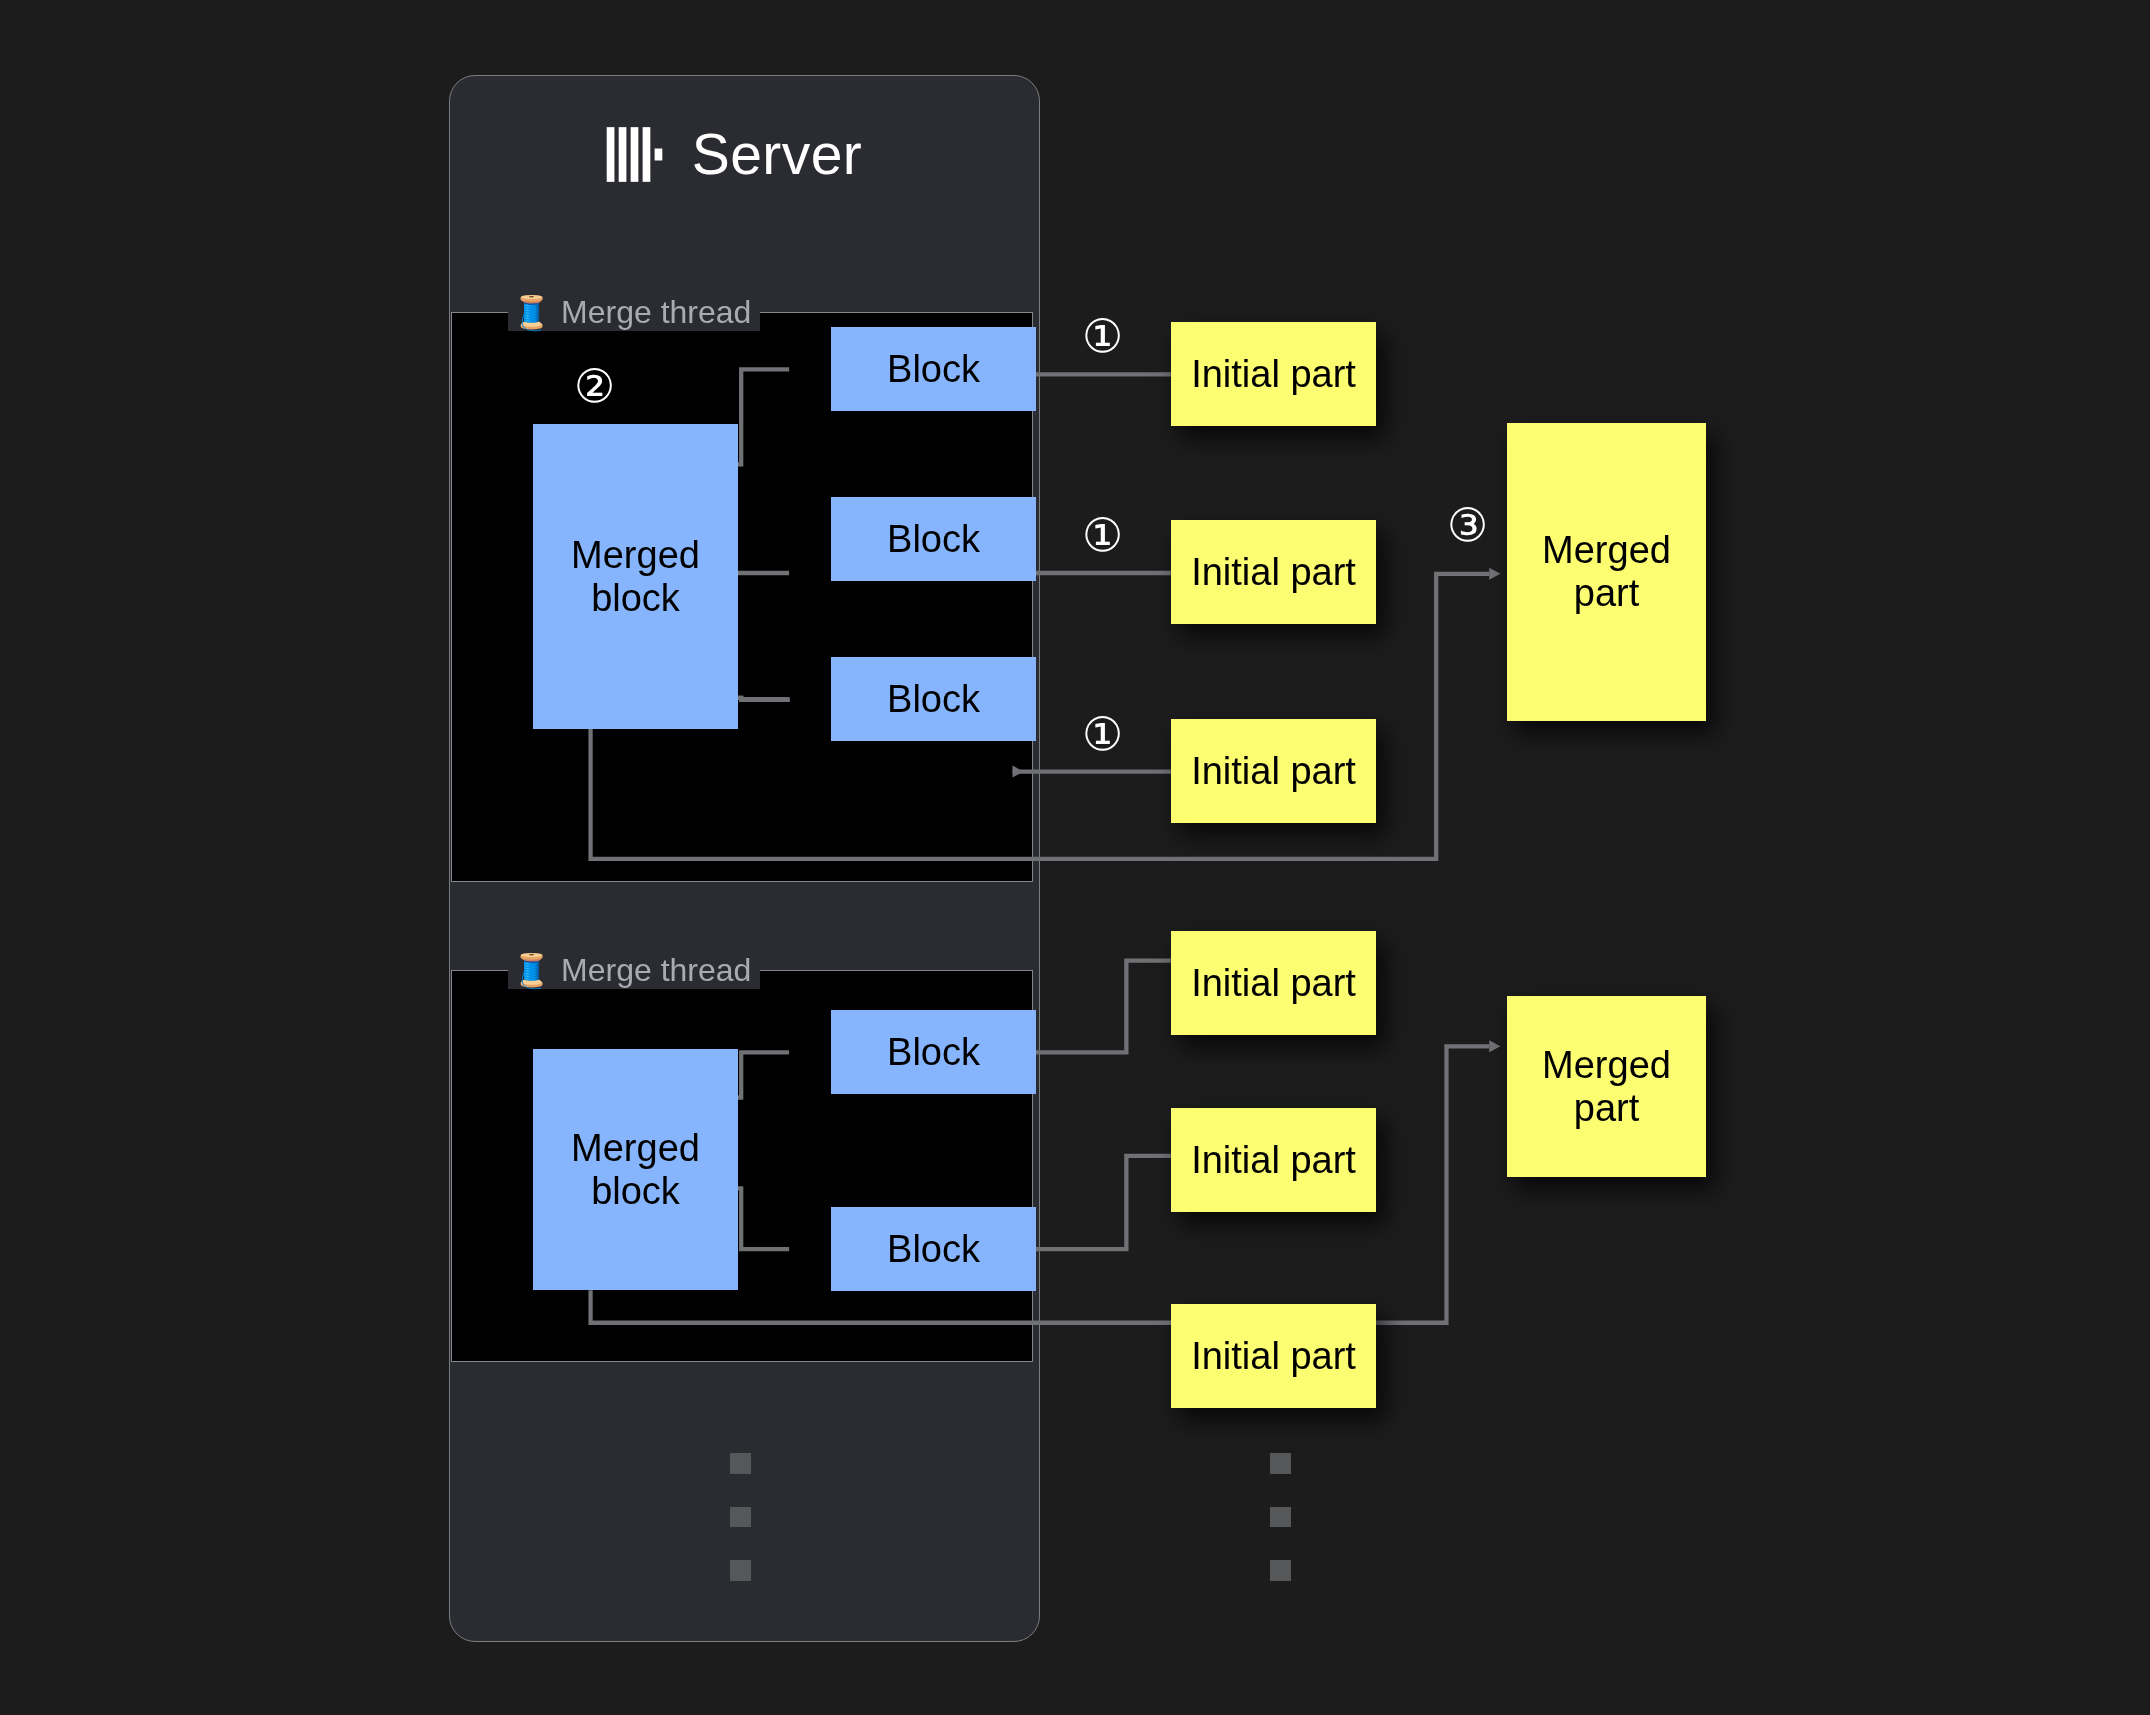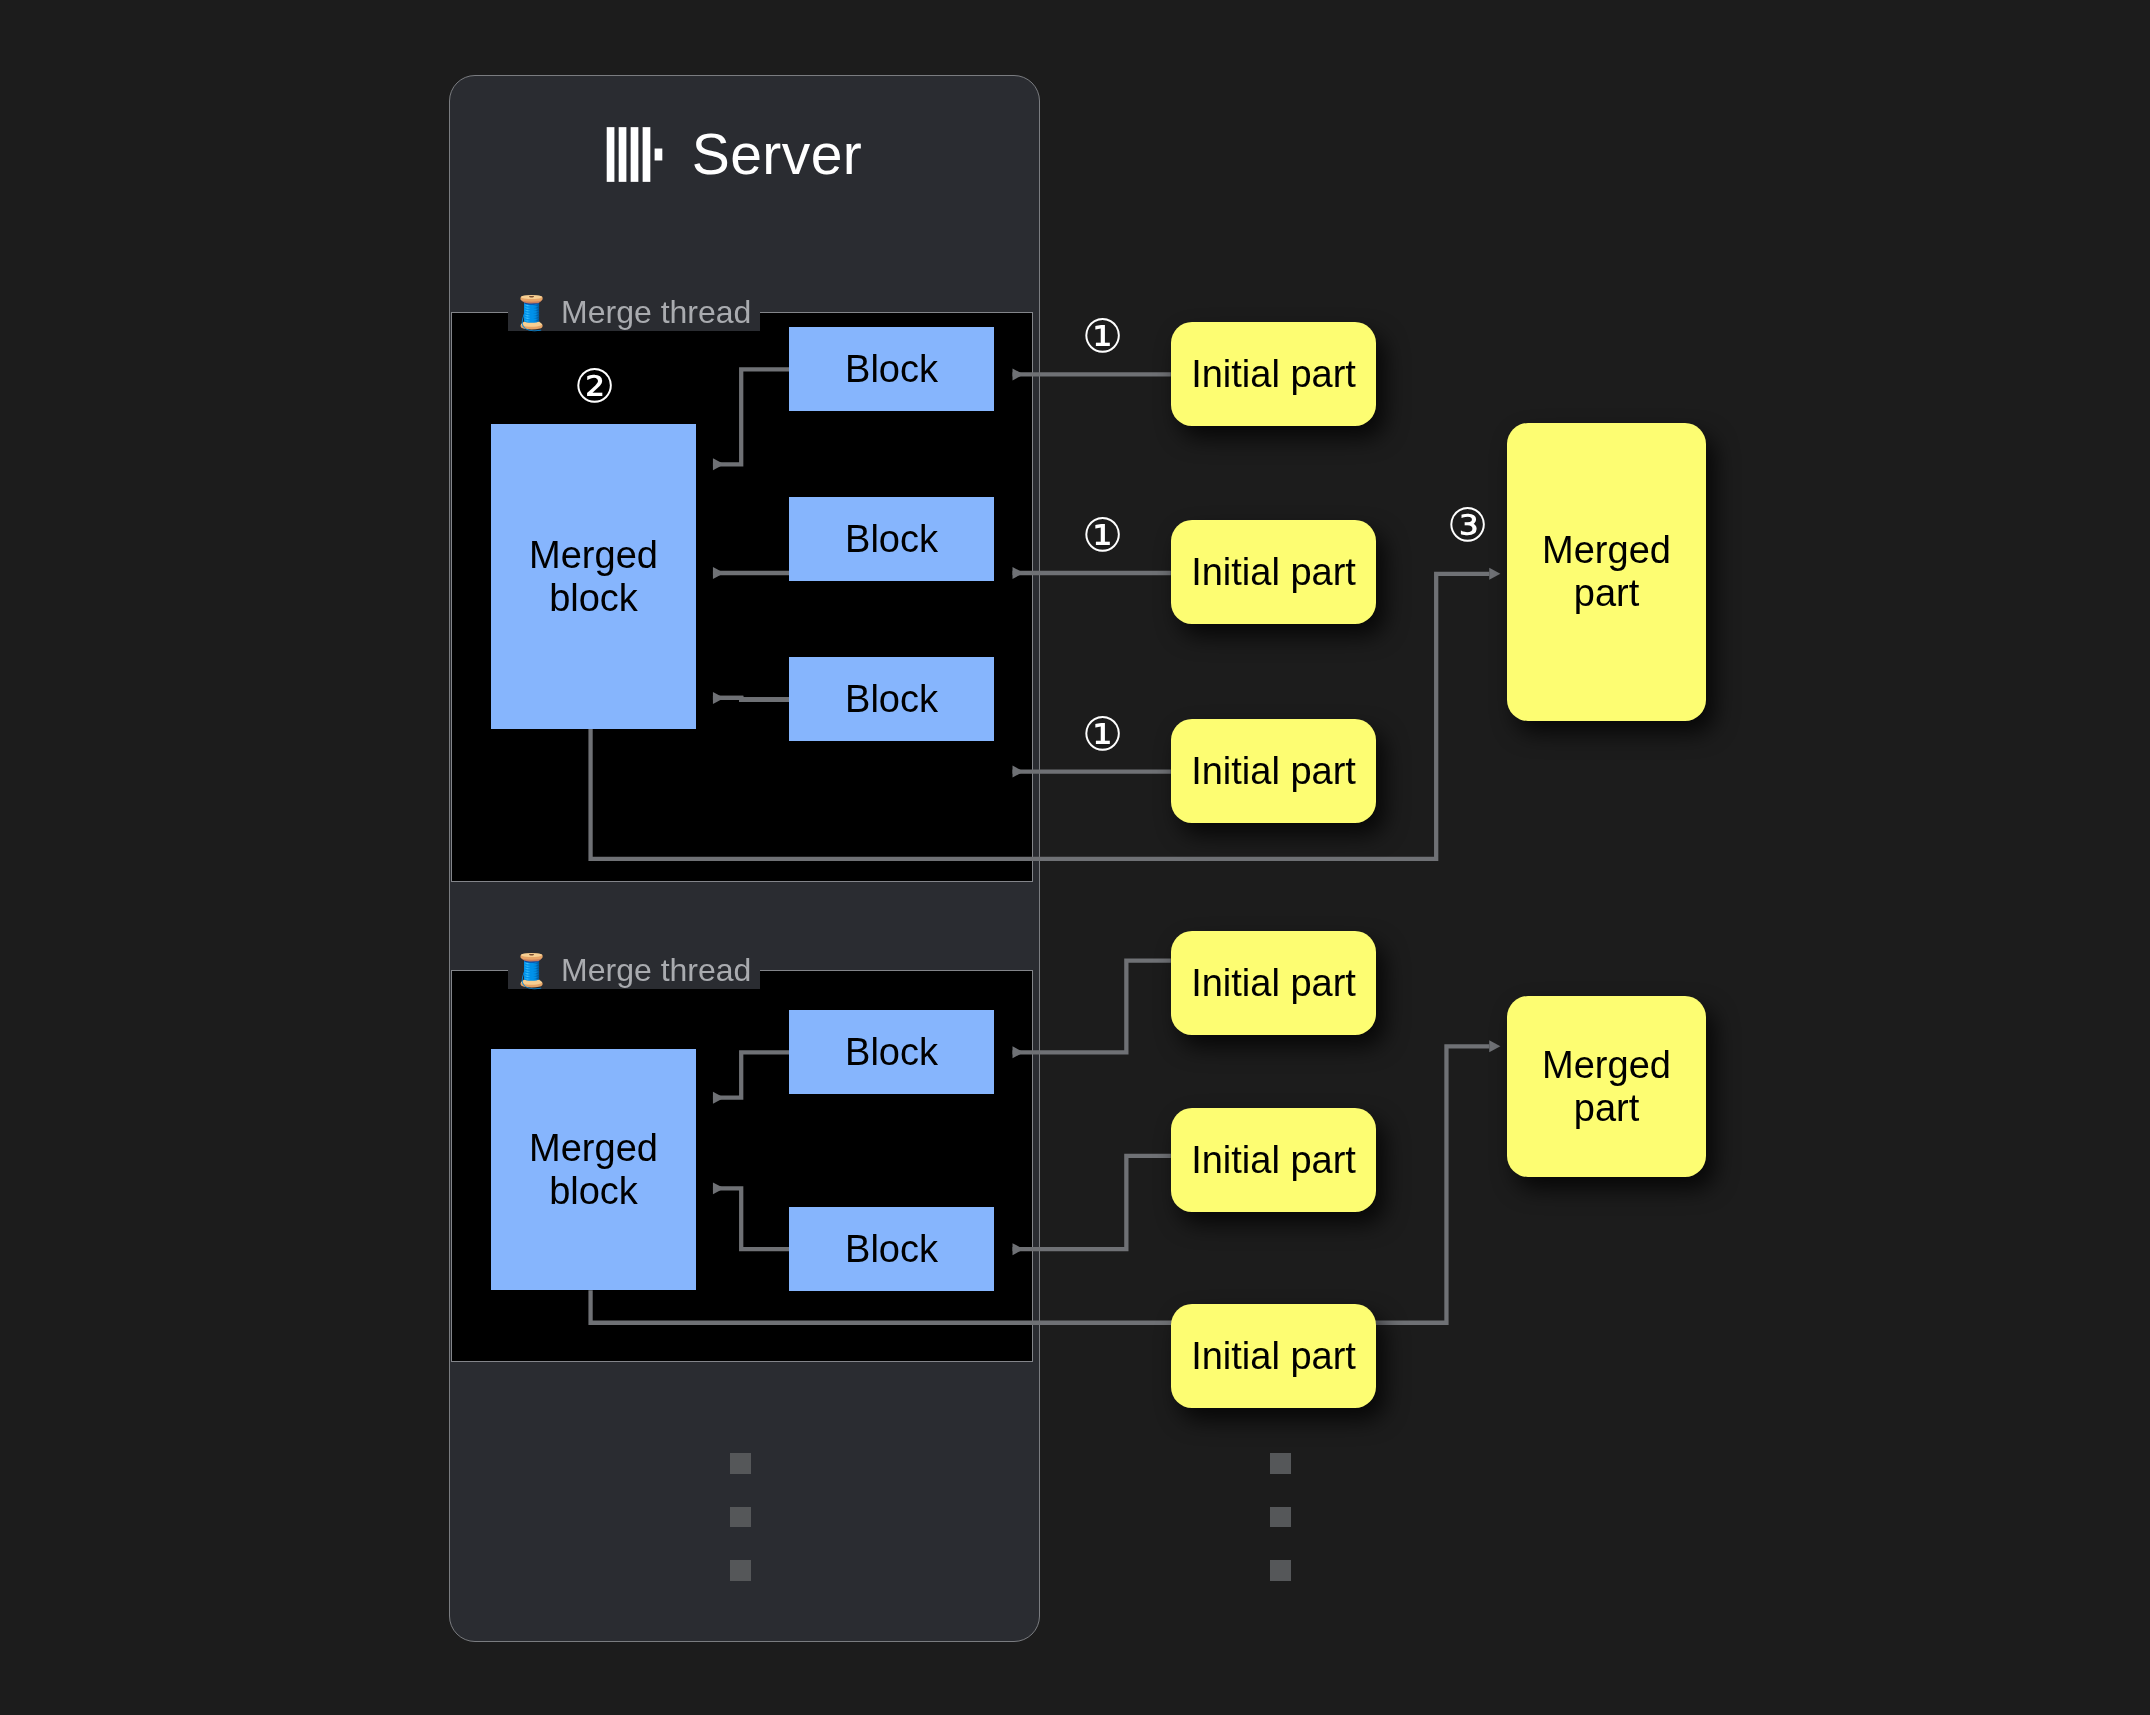--- a/index.html
+++ b/index.html
@@ -63,20 +63,21 @@
   
   .blue-box{
     position:absolute;
     background:#86b5fd;
     color:#000000;
     display:flex;align-items:center;justify-content:center;
     text-align:center;
     font-size:38px;
     line-height:1.12;
     box-sizing:border-box;
+    margin-left:42px;
   }
   .block-1{left:789px;top:327px;width:205px;height:84px;}
   .block-2{left:789px;top:497px;width:205px;height:84px;}
   .block-3{left:789px;top:657px;width:205px;height:84px;}
   .merged-block-1{left:491px;top:424px;width:205px;height:305px;}
 
   .block-4{left:789px;top:1010px;width:205px;height:84px;}
   .block-5{left:789px;top:1207px;width:205px;height:84px;}
   .merged-block-2{left:491px;top:1049px;width:205px;height:241px;}
 
@@ -84,21 +85,20 @@
   .yellow-box{
     position:absolute;
     background:#fdfd72;
     color:#000000;
     display:flex;align-items:center;justify-content:center;
     text-align:center;
     font-size:38px;
     line-height:1.12;
     box-sizing:border-box;
     box-shadow:8.6px 12px 22px rgba(0,0,0,0.75);
-    border-radius:21px;
   }
   .ip-1{left:1171px;top:322px;width:205px;height:104px;}
   .ip-2{left:1171px;top:520px;width:205px;height:104px;}
   .ip-3{left:1171px;top:719px;width:205px;height:104px;}
   .ip-4{left:1171px;top:931px;width:205px;height:104px;}
   .ip-5{left:1171px;top:1108px;width:205px;height:104px;}
   .ip-6{left:1171px;top:1304px;width:205px;height:104px;}
 
   .mp-1{left:1507px;top:423px;width:199px;height:298px;}
   .mp-2{left:1507px;top:996px;width:199px;height:181px;}

